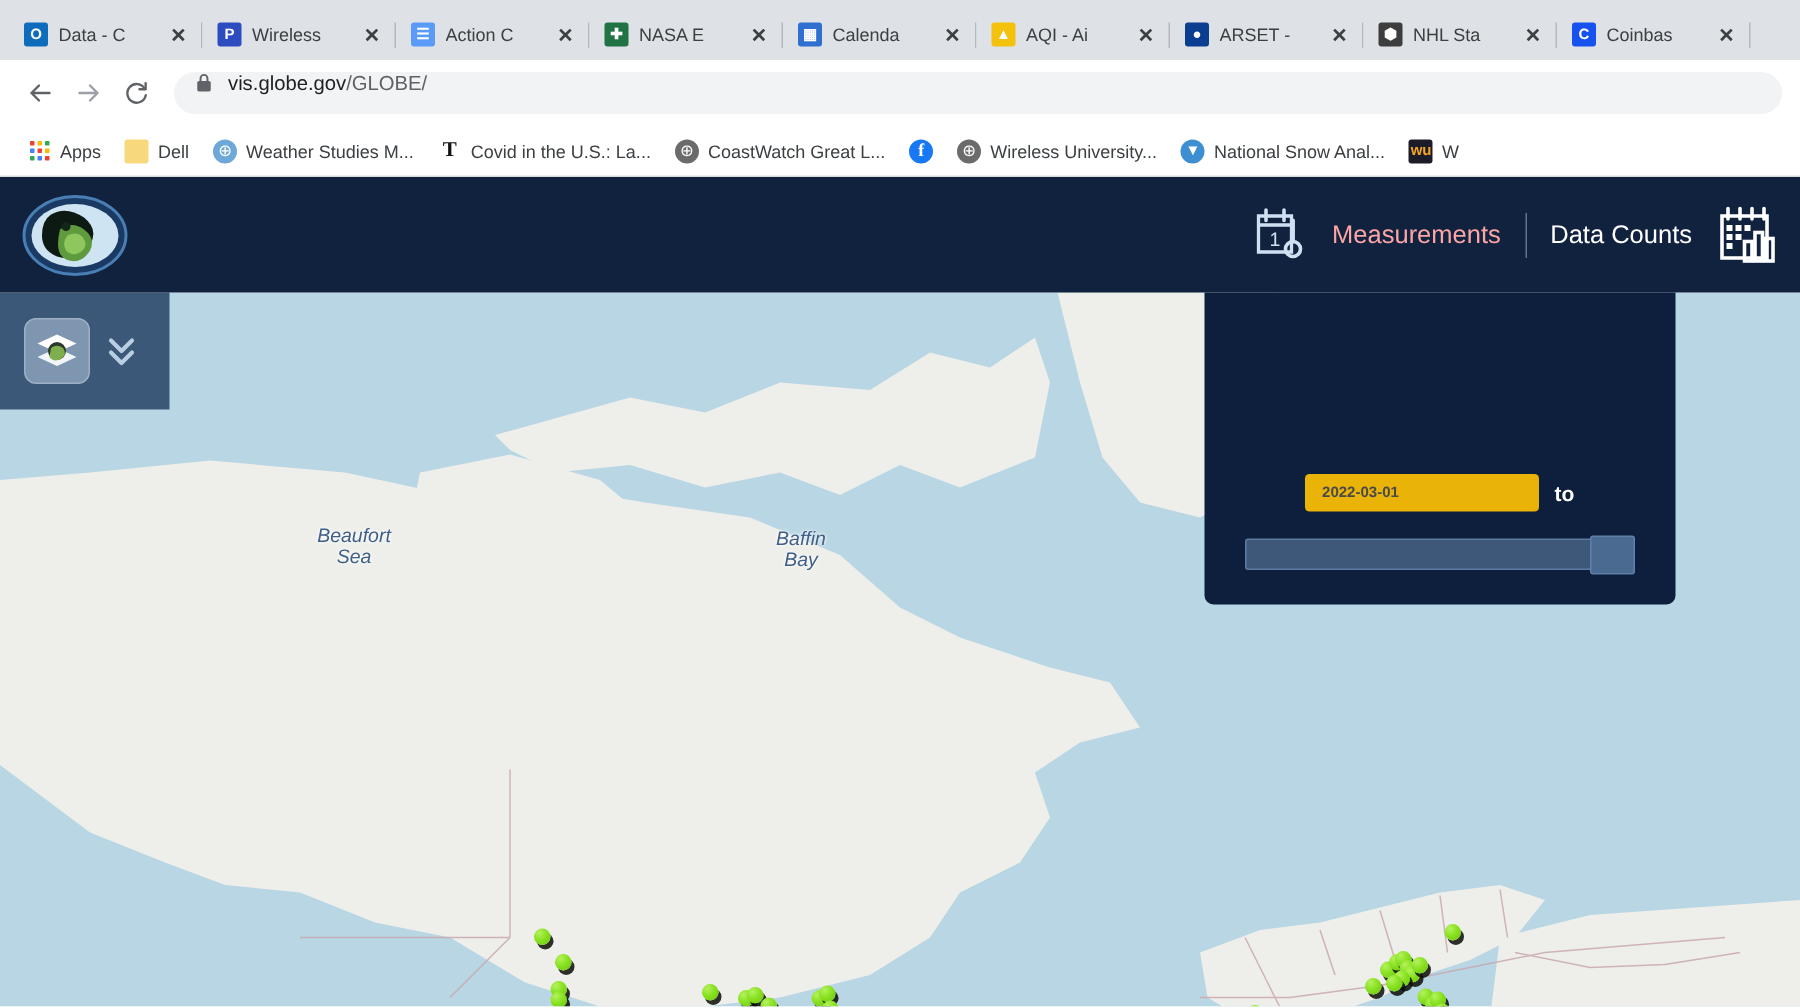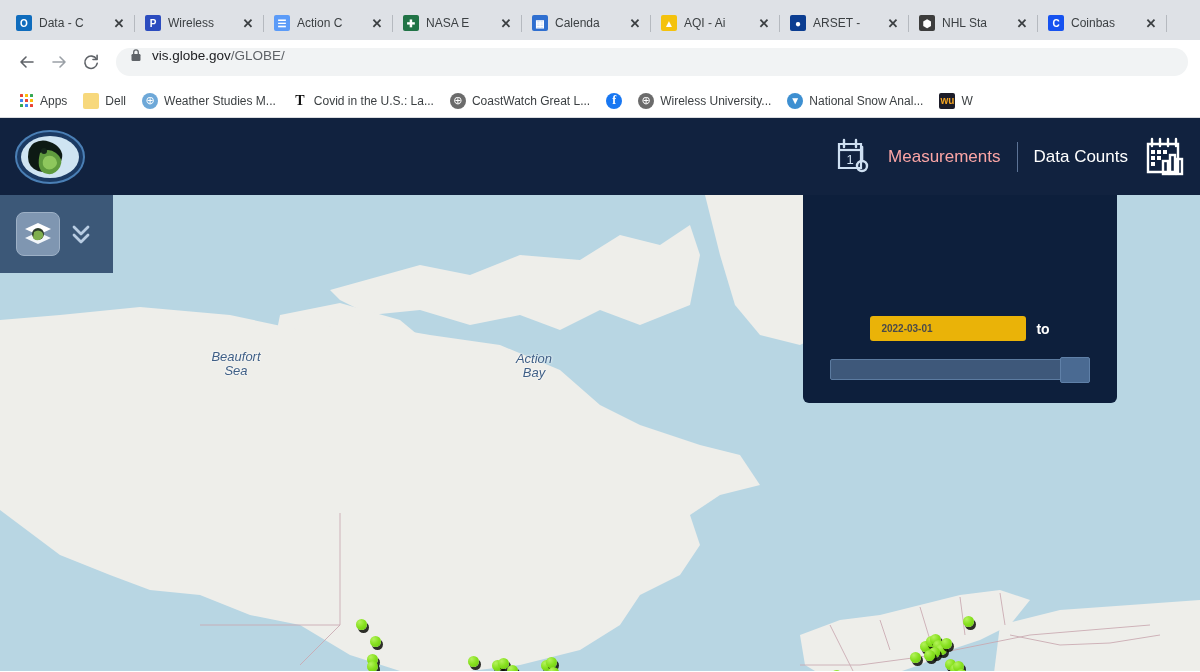--- a/index.html
+++ b/index.html
@@ -339,21 +339,21 @@
         <path d="M800 470 L860 470 L920 462 L980 450 L1030 440 L1090 435 L1150 430"></path>
         <path d="M770 560 L840 556 L910 552 L980 556 L1050 560 L1120 565"></path>
         <path d="M860 600 L870 660 M960 596 L965 676 M1060 600 L1065 676"></path>
         <path d="M1010 440 L1060 450 L1110 448 L1160 440"></path>
         <path d="M1040 480 L1090 490 L1140 485 L1190 480"></path>
       </g>
     </svg>
 
   <div class="map-label" style="left: 196px; top: 155px; width: 80px; white-space: pre;">Beaufort
 Sea</div>
-      <div class="map-label" style="left: 494px; top: 157px; width: 80px; white-space: pre;">Action
+      <div class="map-label" style="left: 494px; top: 157px; width: 80px; white-space: pre;">Baffin
 Bay</div>
       <div class="marker" style="left: 356px; top: 424px;"></div>
       <div class="marker" style="left: 370px; top: 441px;"></div>
       <div class="marker" style="left: 367px; top: 459px;"></div>
       <div class="marker" style="left: 367px; top: 466px;"></div>
       <div class="marker" style="left: 468px; top: 461px;"></div>
       <div class="marker" style="left: 492px; top: 465px;"></div>
       <div class="marker" style="left: 498px; top: 463px;"></div>
       <div class="marker" style="left: 507px; top: 470px;"></div>
       <div class="marker" style="left: 541px; top: 465px;"></div>

